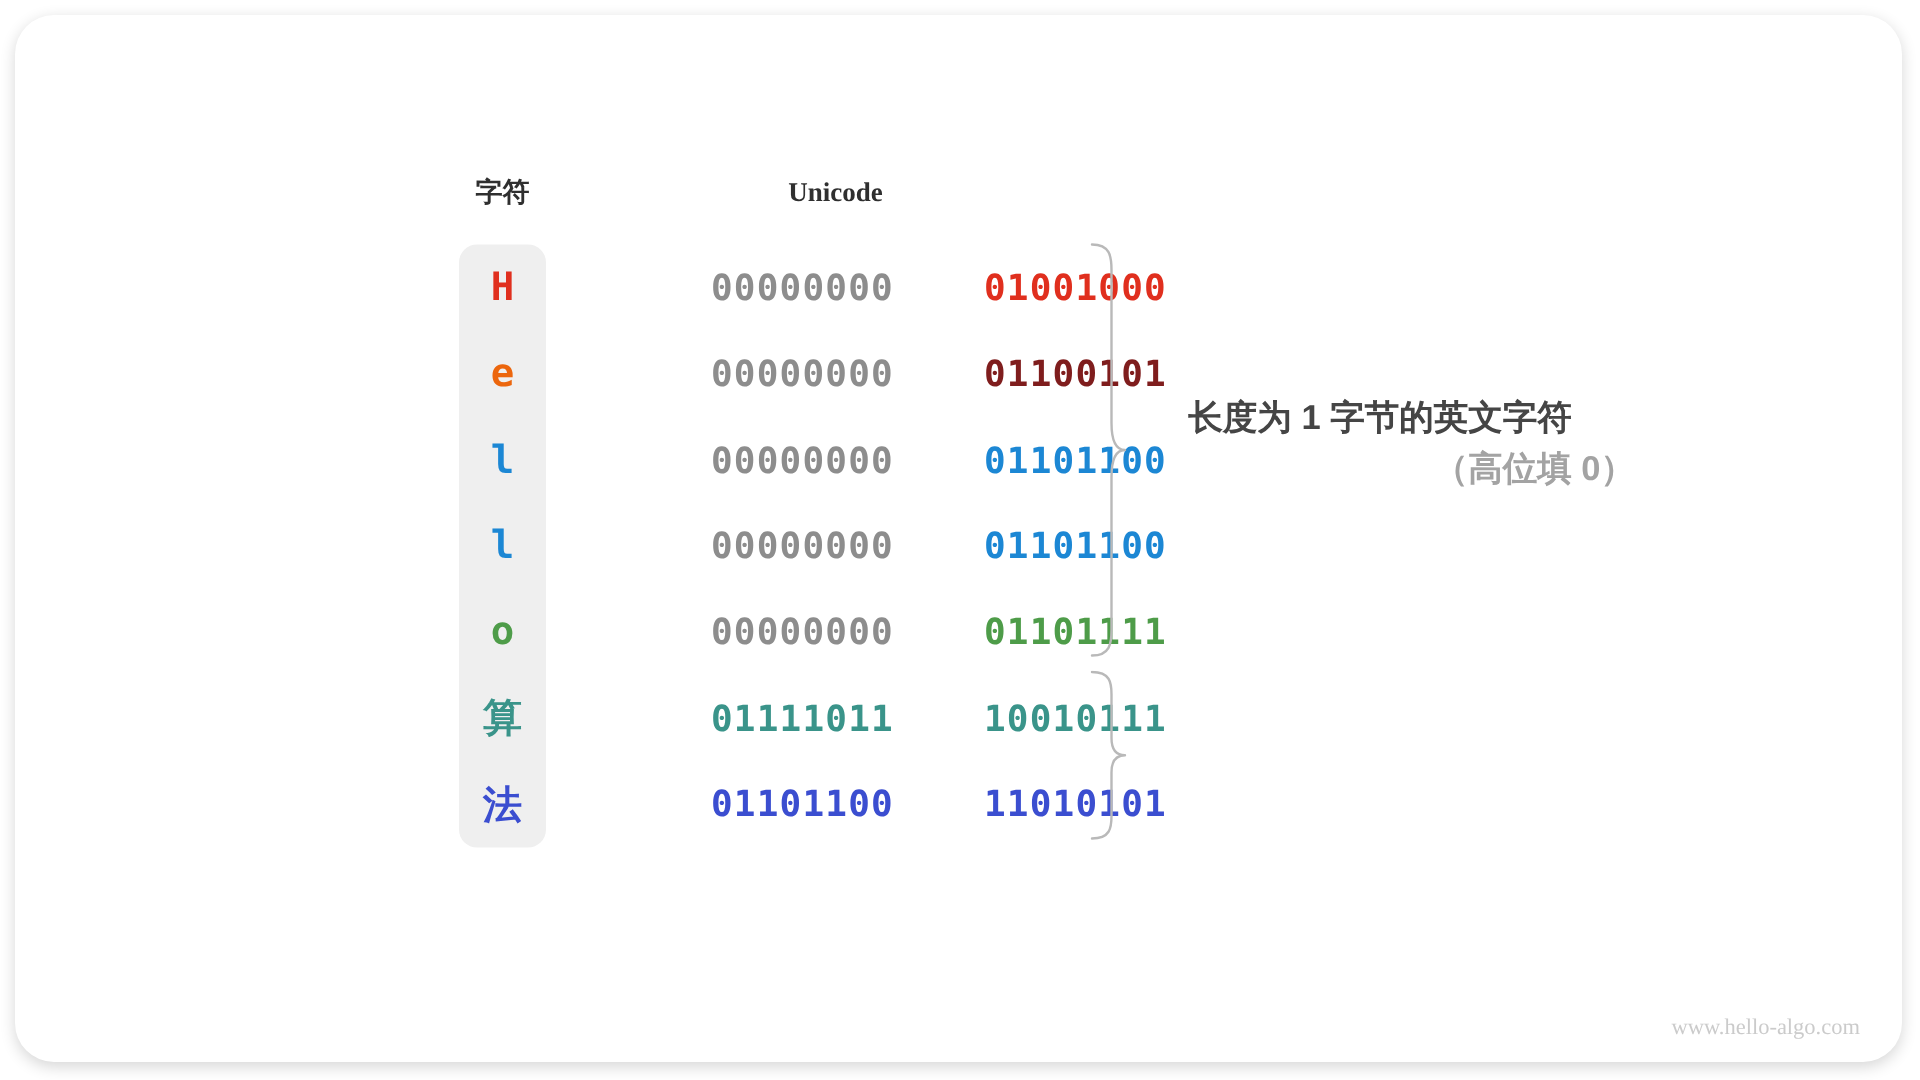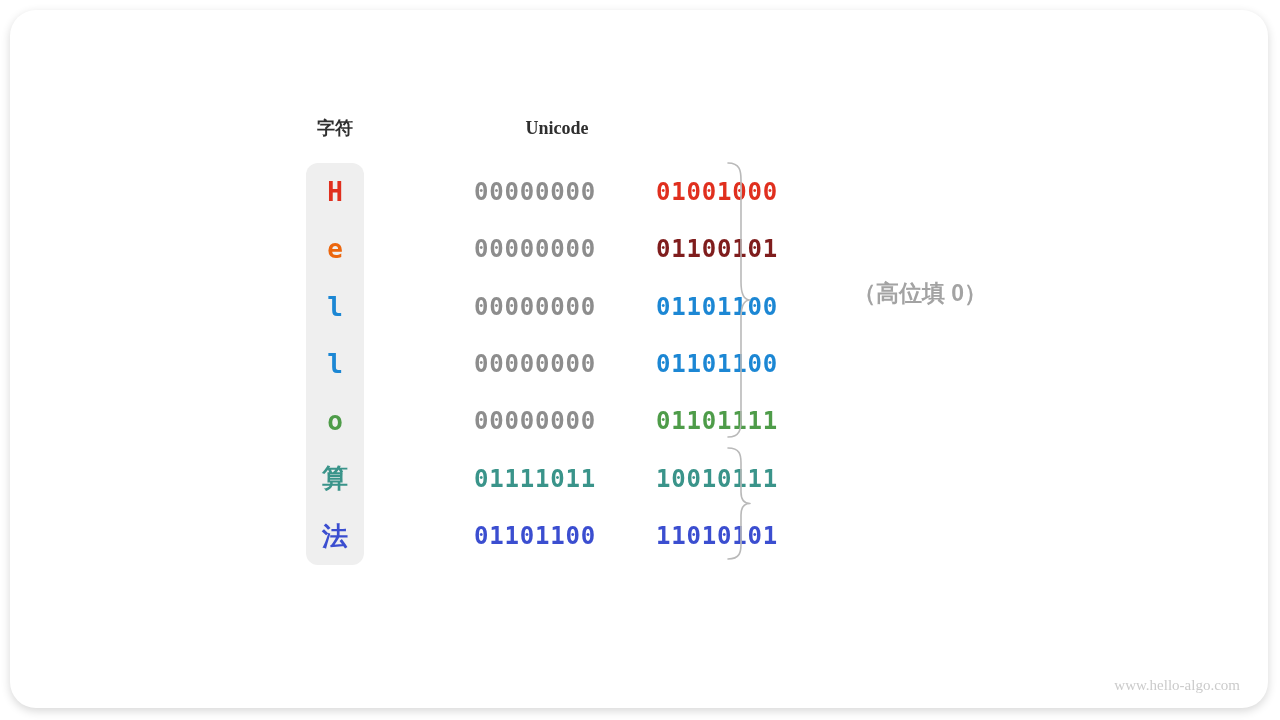--- a/index.html
+++ b/index.html
@@ -26,21 +26,21 @@
         font-size:24px;letter-spacing:0.8px;white-space:pre;margin-left:46px;}
 
   .brace{position:absolute;left:726px;}
   .brace svg{display:block;}
 
   .ann{position:absolute;left:750px;width:340px;text-align:center;
        font-family:"Liberation Sans",sans-serif;font-weight:600;font-size:23px;
        color:#454545;line-height:32px;}
   .ann-1{top:262px;}
   .ann-2{top:486px;}
-  .ann .sub{margin-top:15px;color:#a3a3a3;font-weight:bold;}
+  .ann .sub{margin-top:2px;color:#a3a3a3;font-weight:bold;text-align:right;}
 
   .watermark{position:absolute;left:1040px;top:677px;width:200px;text-align:right;
              font-family:Liberation Serif, serif;
              font-size:15px;color:#cbcbcb;}
 </style>
 </head>
 <body>
 
 <div class="stage">
   <div class="card"></div>
@@ -108,17 +108,18 @@
       <path d="M2 1 C14 1 15 9 15 18 L15 120 C15 130 17 138 24 138 C17 138 15 146 15 156 L15 258 C15 267 14 275 2 275" stroke="#b9b9b9" stroke-width="1.6" stroke-linecap="round" stroke-linejoin="round" fill="none"></path>
     </svg>
   </div>
   <div class="brace" style="top:447px;">
     <svg width="26" height="113" viewBox="0 0 26 113" fill="none">
       <path d="M2 1 C14 1 15 8 15 16 L15 45 C15 51 17 56.5 24 56.5 C17 56.5 15 62 15 68 L15 97 C15 105 14 112 2 112" stroke="#b9b9b9" stroke-width="1.6" stroke-linecap="round" stroke-linejoin="round" fill="none"></path>
     </svg>
   </div>
 
   <div class="ann ann-1">
+    <div>长度为 1 字节的英文字符</div>
     <div class="sub">（高位填 0）</div>
   </div>
 
   <div class="watermark">www.hello-algo.com</div>
 </div>
 
 </body></html>

